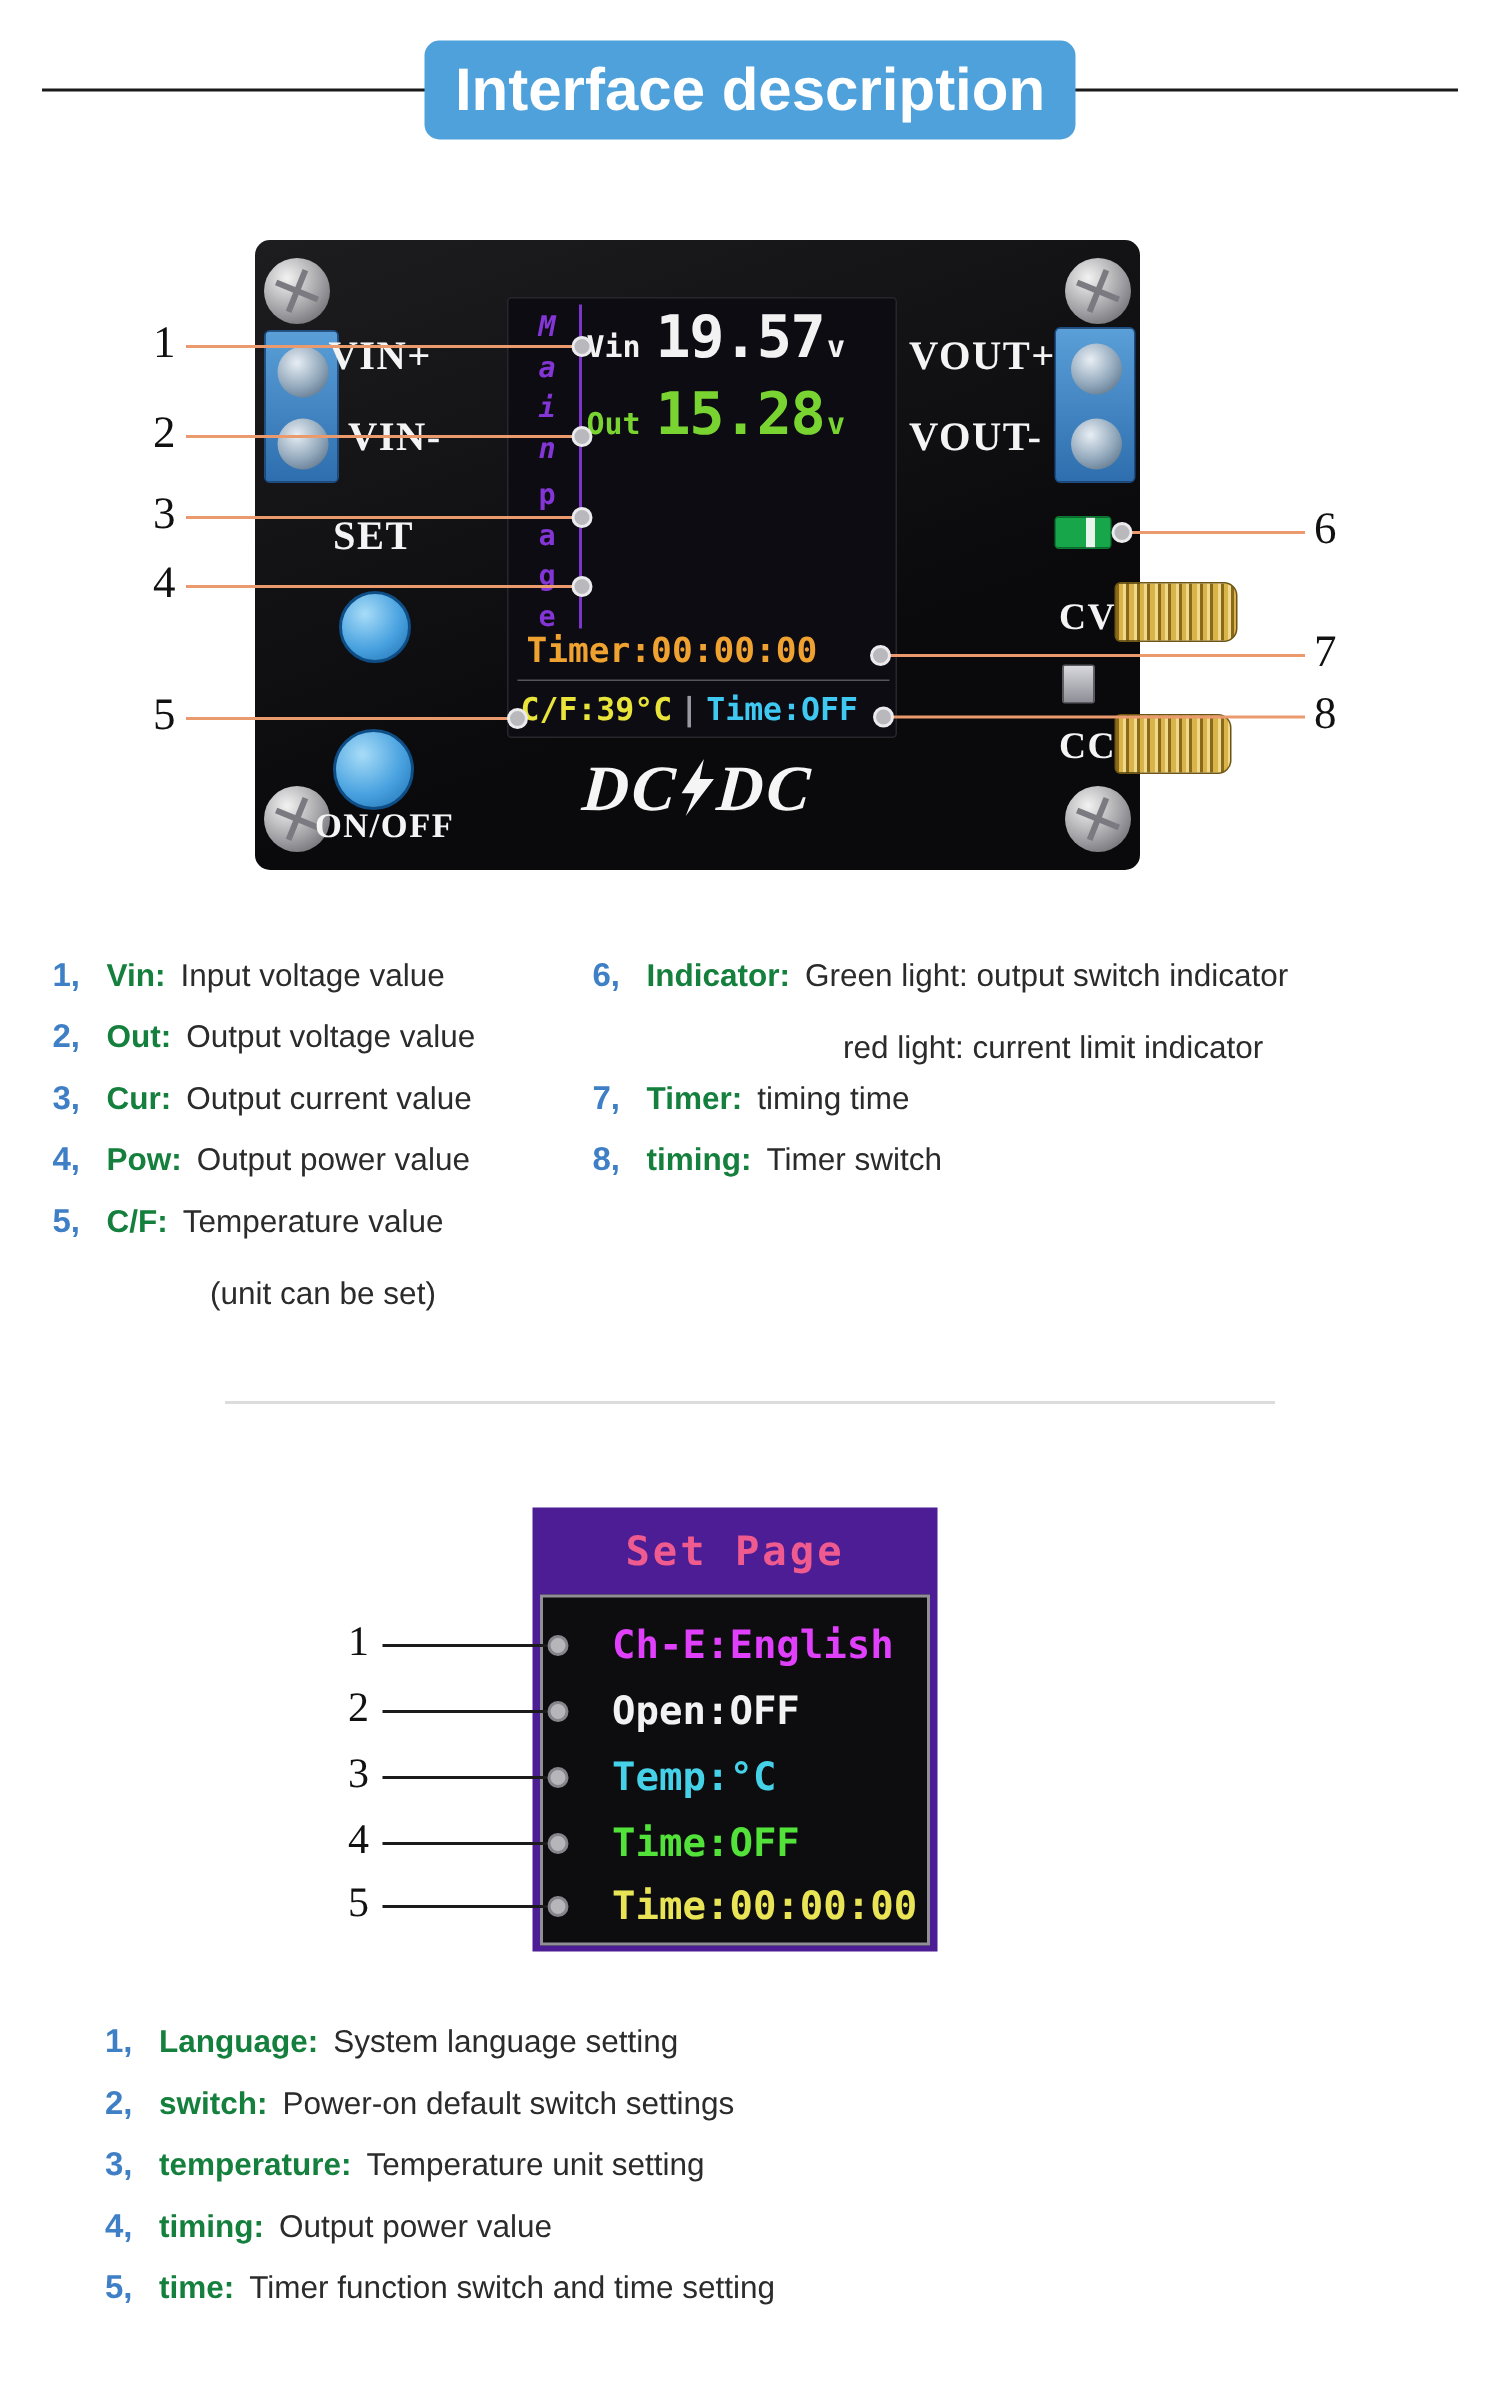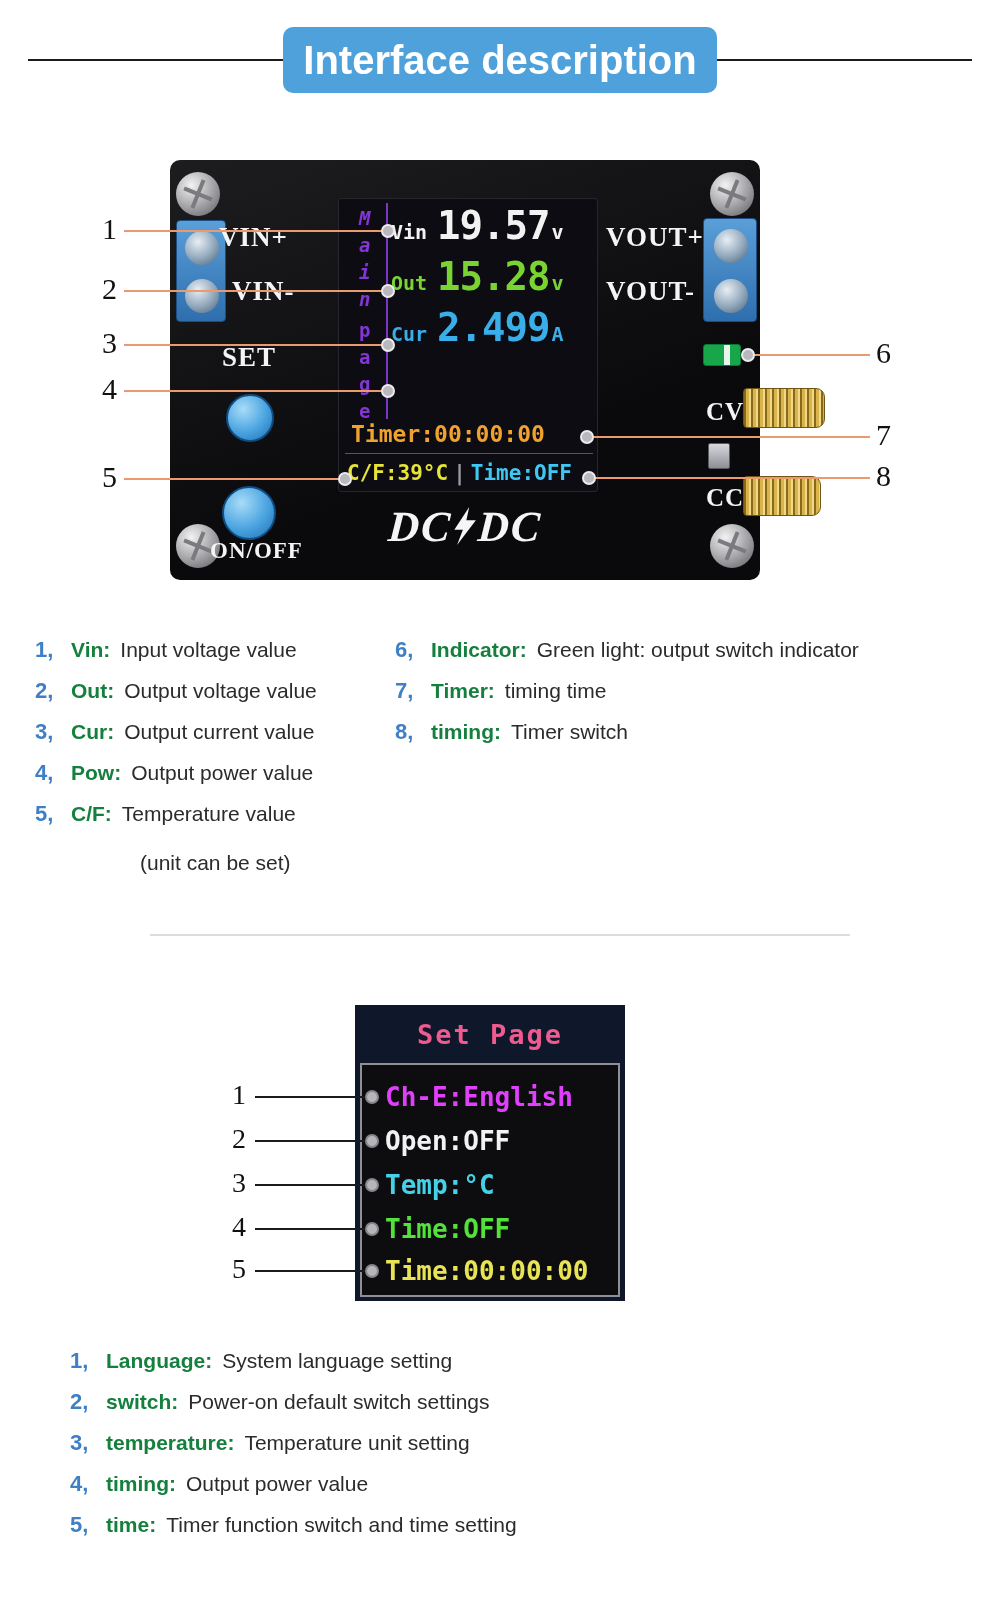--- a/index.html
+++ b/index.html
@@ -80,28 +80,28 @@
   .legend { position:absolute; }
   .lrow { display:flex; align-items:baseline; height:41px; }
   .lnum { font-weight:bold; font-size:22px; color:#3f7fc6; width:36px; flex:none; }
   .llabel { font-weight:bold; font-size:21px; color:#15803d; margin-right:10px; white-space:nowrap; }
   .ldesc { font-size:21px; color:#2b2b2b; white-space:nowrap; }
   .lcont { height:41px; display:flex; align-items:center; font-size:21px; color:#2b2b2b; }
 
   .divider { position:absolute; left:150px; top:934px; width:700px; height:2px; background:#dcdcdc; }
 
   
-  .set-panel { position:absolute; left:355px; top:1005px; width:270px; height:296px; background:#0f172a; }
+  .set-panel { position:absolute; left:355px; top:1005px; width:270px; height:296px; background:#4c1d95; }
   .sp-title { position:absolute; left:0; top:14px; width:100%; text-align:center;
     font-family:"DejaVu Sans Mono", monospace; font-weight:bold; font-size:27px;
     color:#ef5a8f; letter-spacing:2px; }
   .sp-screen { position:absolute; left:5px; top:58px; width:260px; height:234px;
     border:2px solid #8f8f95; background:#0d0d10; }
   .sp-item { position:absolute; left:10px; height:32px; display:flex; align-items:center;
-    font-family:"DejaVu Sans Mono", monospace; font-weight:bold; font-size:26px; z-index:4; }
+    font-family:"DejaVu Sans Mono", monospace; font-weight:bold; font-size:26px; z-index:4;gap:23px; }
   .sp-bullet { width:14px; height:14px; border-radius:50%; background:#b5b5ba;
     border:2px solid #85858c; margin-right:6px; flex:none; }
   .si-0 { color:#e040fb; } .si-1 { color:#f2f2f2; } .si-2 { color:#45d1e8; }
   .si-3 { color:#52e23a; } .si-4 { color:#e8e455; }
   .sp-num { position:absolute; font-family:"Liberation Serif", serif; font-size:28px; color:#111; }
 </style>
 </head>
 <body>
 
 <div class="page">
@@ -143,25 +143,20 @@
         <div class="srow c-white">
           <span class="slabel">Vin</span>
           <span class="sval">19.57</span>
           <span class="sunit">v</span>
         </div>
         <div class="srow c-green">
           <span class="slabel">Out</span>
           <span class="sval">15.28</span>
           <span class="sunit">v</span>
         </div>
-        <div class="srow c-cyan">
-          <span class="slabel">Cur</span>
-          <span class="sval">2.499</span>
-          <span class="sunit">A</span>
-        </div>
       </div>
 
       <div class="timer-line">Timer:00:00:00</div>
       <div class="screen-sep"></div>
       <div class="bottom-line">
         <span class="t-temp">C/F:39°C</span>
         <span class="t-div">|</span>
         <span class="t-time">Time:OFF</span>
       </div>
     </div>
@@ -235,20 +230,21 @@
     </div>
     <div class="lcont" style="padding-left:105px;">(unit can be set)</div>
   </div>
 
   <div class="legend" style="left:395px;top:637px;">
     <div class="lrow">
       <span class="lnum">6,</span>
       <span class="llabel">Indicator:</span>
       <span class="ldesc">Green light: output switch indicator</span>
     </div>
+    <div class="lcont" style="padding-left:167px;">red light: current limit indicator</div>
     <div class="lrow">
       <span class="lnum">7,</span>
       <span class="llabel">Timer:</span>
       <span class="ldesc">timing time</span>
     </div>
     <div class="lrow">
       <span class="lnum">8,</span>
       <span class="llabel">timing:</span>
       <span class="ldesc">Timer switch</span>
     </div>

